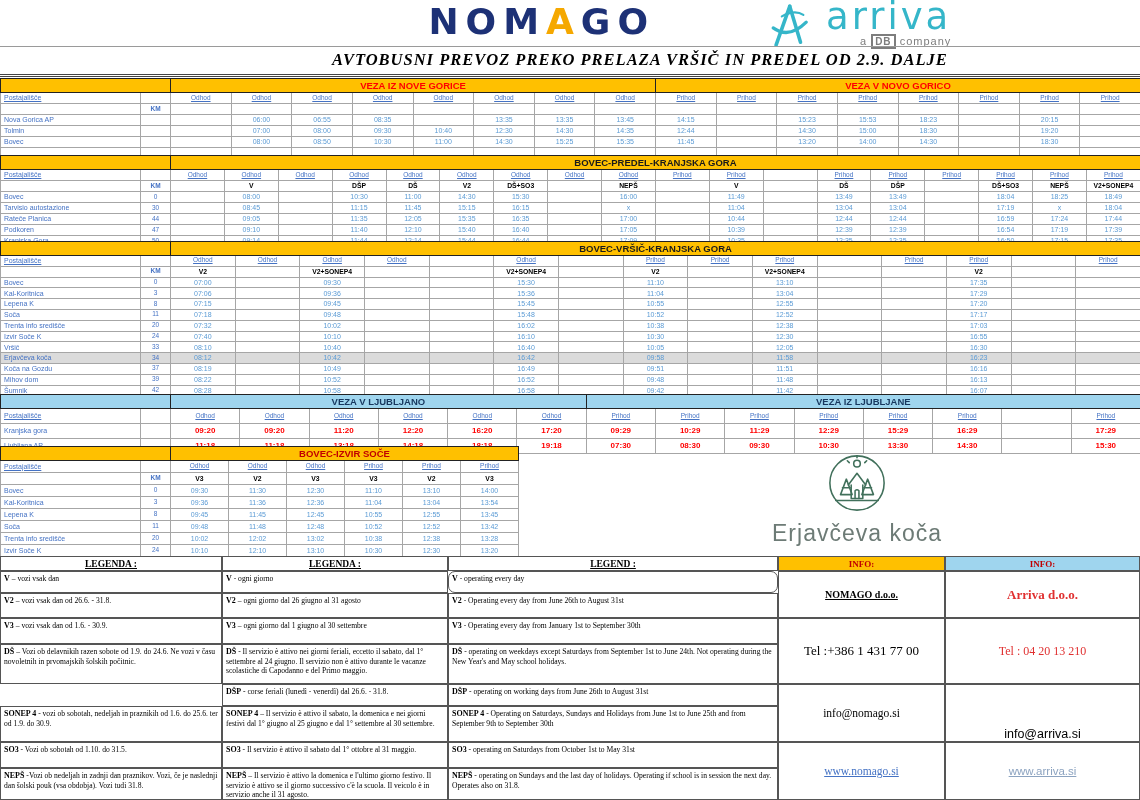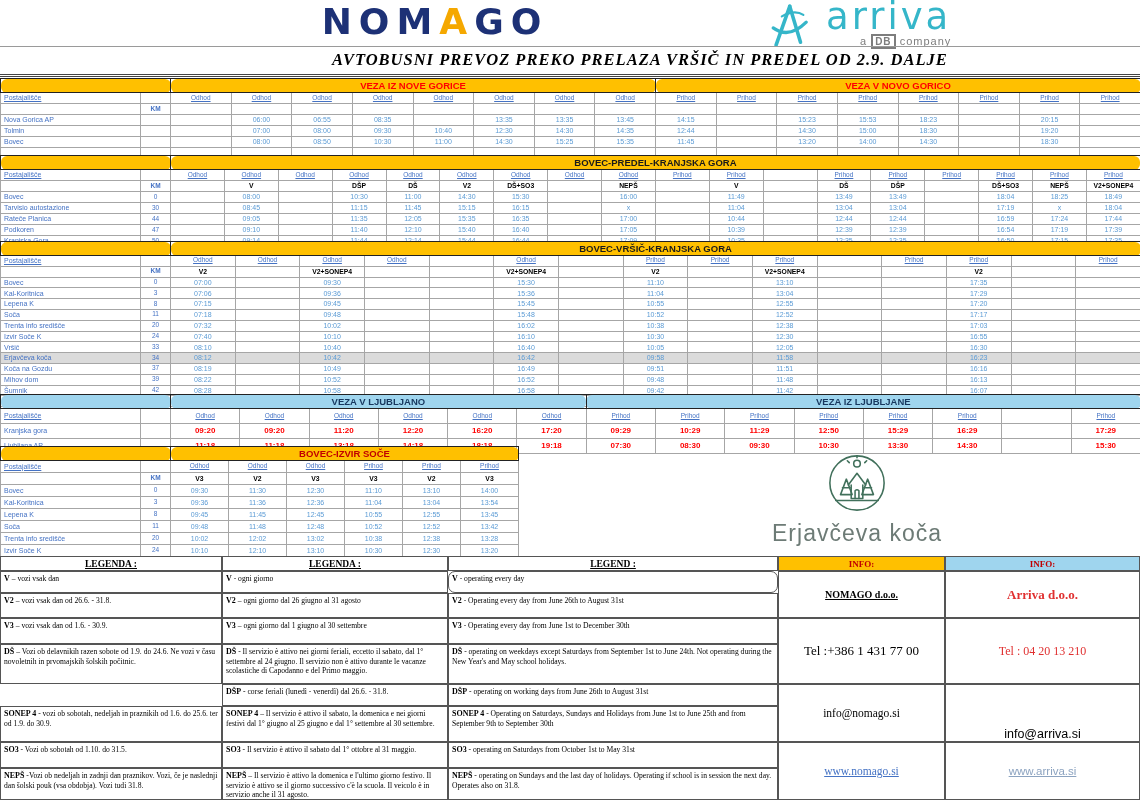--- a/index.html
+++ b/index.html
@@ -1,20 +1,20 @@
 <!DOCTYPE html>
 <html><head>
 <meta charset="utf-8">
 <style>
   html,body{margin:0;padding:0;background:#fff;}
   body{width:1140px;height:800px;position:relative;overflow:hidden;
        font-family:"Liberation Sans",sans-serif;}
   
   #logos{position:absolute;top:0;left:0;width:1140px;height:45px;}
-  #nomago-logo{position:absolute;left:215px;top:1px;width:440px;text-align:center;
+  #nomago-logo{position:absolute;left:215px;top:1px;width:440px;text-align:right;
     font-family:"DejaVu Sans",sans-serif;font-weight:800;font-size:36px;
     letter-spacing:7px;color:#1d3176;}
   #nomago-logo .gold-a{color:#f5a800;}
   #arriva-logo{position:absolute;left:762px;top:0;height:46px;display:flex;align-items:flex-start;}
   #arriva-icon{margin-top:2px;}
   .arriva-text{margin-left:10px;}
   .arriva-name{font-family:"DejaVu Sans",sans-serif;font-size:37px;line-height:34px;
     color:#35b6c9;letter-spacing:3px;}
   .arriva-sub{text-align:right;font-size:11px;color:#7d7d7d;margin-top:0px;letter-spacing:1px;}
   .db-box{display:inline-block;border:2px solid #7d7d7d;font-weight:bold;
@@ -26,21 +26,21 @@
   #main-title{display:inline-block;padding-left:140px;
     font-family:"Liberation Serif",serif;font-style:italic;font-weight:bold;
     font-size:16.5px;letter-spacing:1px;line-height:26px;color:#000;}
   
   #tables{position:absolute;top:0;left:0;}
   .twrap{position:absolute;left:0;}
   table.tt{border-collapse:collapse;table-layout:fixed;border:1.5px solid #222;}
   .tt td{border:1px solid #a6a6a6;overflow:hidden;white-space:nowrap;text-align:center;
     padding:0;height:var(--rh,10px);font-size:7px;line-height:1.05;}
   .tt tr.sec-row td{border:1px solid #222;}
-  .tt .sec{height:13px;font-weight:bold;font-size:9.5px;border-radius:6px;}
+  .tt .sec{height:13px;font-weight:bold;font-size:9.5px;}
   .gold .sec{background:#ffc000;}
   .blue .sec{background:#9fd5ee;}
   .tt .postaj{color:#4472c4;text-align:left;padding-left:3px;font-size:7px;
     text-decoration:underline;}
   .tt .odp{color:#4472c4;font-size:6.5px;text-decoration:underline;}
   .tt .code{font-weight:bold;color:#000;font-size:6.8px;}
   .tt .kmlbl{color:#4472c4;font-weight:bold;font-size:6.5px;}
   .tt .stop{color:#4472c4;text-align:left;padding-left:3px;}
   .tt .km{color:#4472c4;font-size:6.5px;}
   .tt .time{color:#5b9bd5;}
@@ -787,21 +787,21 @@
             <td class="km"></td>
             <td class="time red">09:20</td>
             <td class="time red">09:20</td>
             <td class="time red">11:20</td>
             <td class="time red">12:20</td>
             <td class="time red">16:20</td>
             <td class="time red">17:20</td>
             <td class="time red">09:29</td>
             <td class="time red">10:29</td>
             <td class="time red">11:29</td>
-            <td class="time red">12:50</td>
+            <td class="time red">12:29</td>
             <td class="time red">15:29</td>
             <td class="time red">16:29</td>
             <td class="time red"></td>
             <td class="time red">17:29</td>
           </tr>
           <tr>
             <td class="stop">Ljubljana AP</td>
             <td class="km"></td>
             <td class="time red">11:18</td>
             <td class="time red">11:18</td>
@@ -954,21 +954,21 @@
     <div class="lcell" style="grid-area: 3 / 2;"><b>V2</b><span> –  ogni giorno dal 26 giugno al 31 agosto</span></div>
     <div class="lcell" style="grid-area: 4 / 2;"><b>V3</b><span> –  ogni giorno dal 1 giugno al 30 settembre</span></div>
     <div class="lcell" style="grid-area: 5 / 2;"><b>DŠ</b><span> -  Il servizio è attivo nei giorni feriali, eccetto il sabato, dal 1° settembre al 24 giugno. Il servizio non è attivo durante le vacanze scolastiche di Capodanno e del Primo maggio.</span></div>
     <div class="lcell" style="grid-area: 6 / 2;"><b>DŠP</b><span> -  corse feriali (lunedì - venerdì) dal 26.6. - 31.8.</span></div>
     <div class="lcell" style="grid-area: 7 / 2;"><b>SONEP 4</b><span> – Il servizio è attivo il sabato, la domenica e nei giorni festivi dal 1° giugno al 25 giugno e dal 1° settembre al 30 settembre.</span></div>
     <div class="lcell" style="grid-area: 8 / 2;"><b>SO3</b><span> - Il servizio è attivo il sabato dal 1° ottobre al 31 maggio.</span></div>
     <div class="lcell" style="grid-area: 9 / 2;"><b>NEPŠ</b><span> – Il servizio è attivo la domenica e l'ultimo giorno festivo. Il servizio è attivo se il giorno successivo c'è la scuola. Il veicolo è in servizio anche il 31 agosto.</span></div>
     <div class="lhead" style="grid-area: 1 / 3;">LEGEND :</div>
     <div class="lcell" style="grid-area: 2 / 3; border-radius: 7px;"><b>V</b><span> - operating every day</span></div>
     <div class="lcell" style="grid-area: 3 / 3;"><b>V2</b><span> -  Operating every day from June 26th to August 31st</span></div>
-    <div class="lcell" style="grid-area: 4 / 3;"><b>V3</b><span> -  Operating every day from June 1st to December 30th</span></div>
+    <div class="lcell" style="grid-area: 4 / 3;"><b>V3</b><span> -  Operating every day from January 1st to September 30th</span></div>
     <div class="lcell" style="grid-area: 5 / 3;"><b>DŠ</b><span> - operating on weekdays except Saturdays from  September 1st  to June 24th. Not  operating during the New Year's and May school holidays.</span></div>
     <div class="lcell" style="grid-area: 6 / 3;"><b>DŠP</b><span> -  operating on working days from June 26th to August 31st</span></div>
     <div class="lcell" style="grid-area: 7 / 3;"><b>SONEP 4</b><span> - Operating on Saturdays, Sundays and Holidays from June 1st to June 25th and from September 9th to September 30th</span></div>
     <div class="lcell" style="grid-area: 8 / 3;"><b>SO3</b><span> - operating on Saturdays from October 1st to May 31st</span></div>
     <div class="lcell" style="grid-area: 9 / 3;"><b>NEPŠ</b><span> - operating on Sundays and the last day of holidays. Operating if school is in session the next day. Operates also on 31.8.</span></div>
     <div class="ihead gold" style="grid-area: 1 / 4;">INFO:</div>
     <div class="icell" style="grid-area: 2 / 4 / 4;">
       <span class="i-company-nomago">NOMAGO d.o.o.</span>
     </div>
     <div class="icell" style="grid-area: 4 / 4 / 6;">

